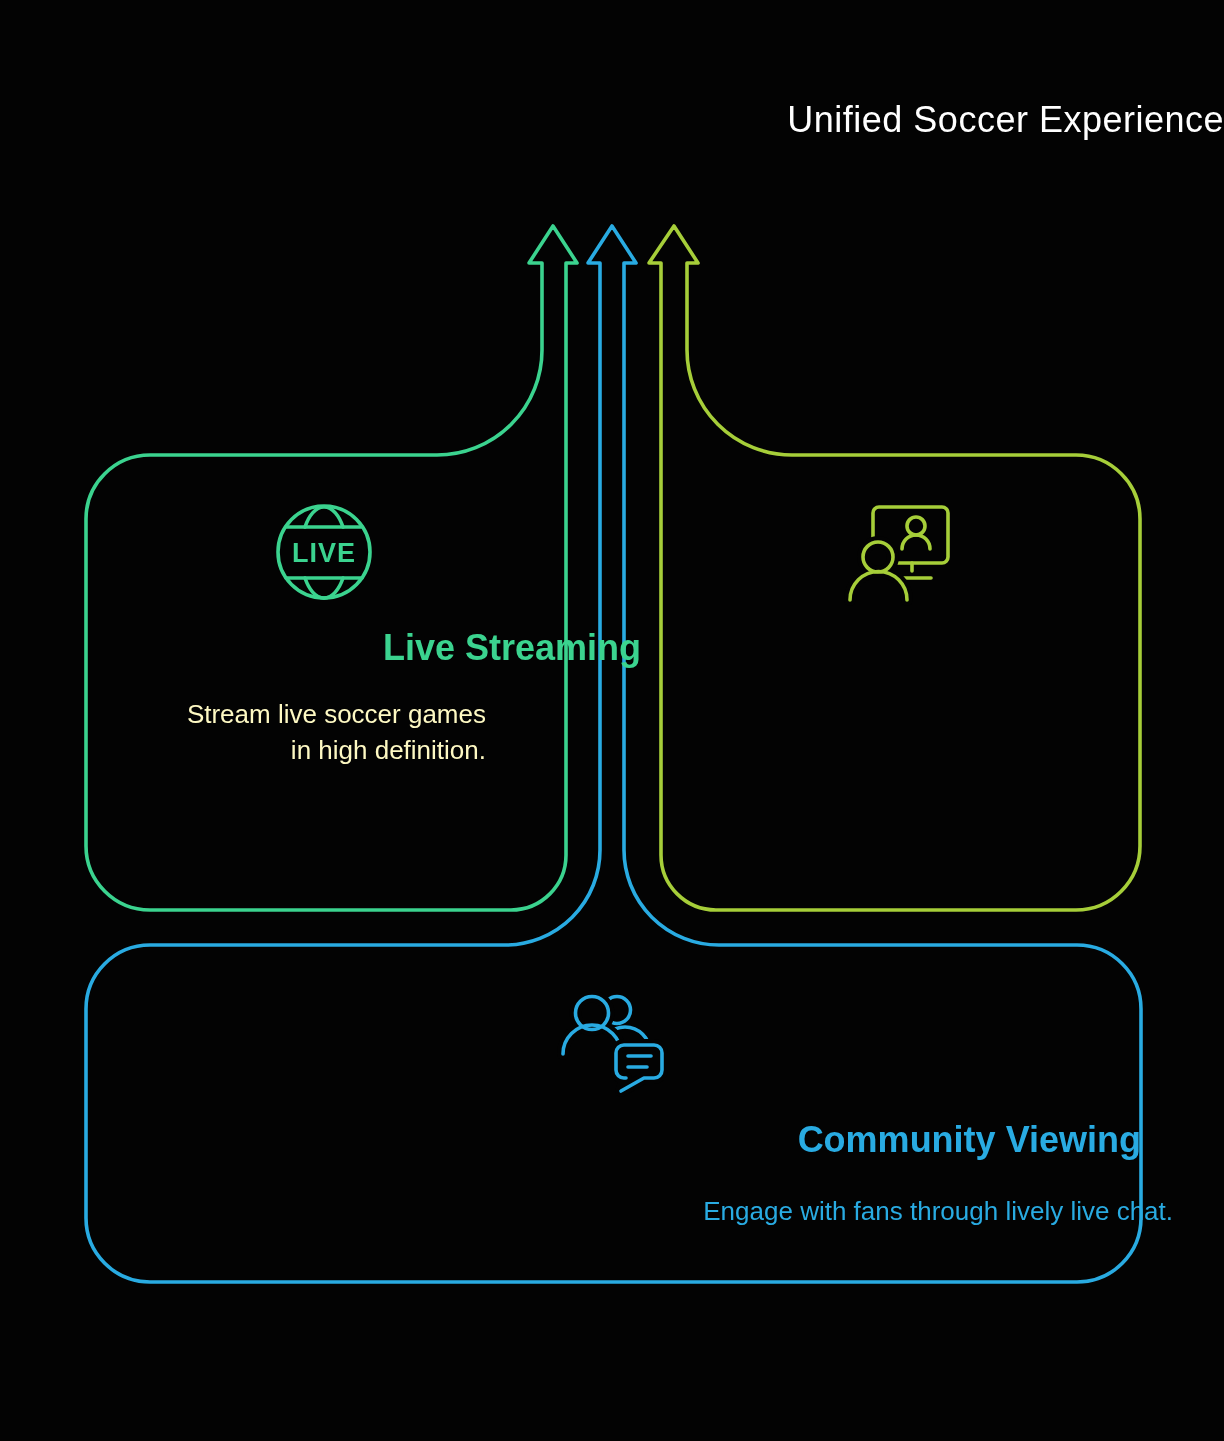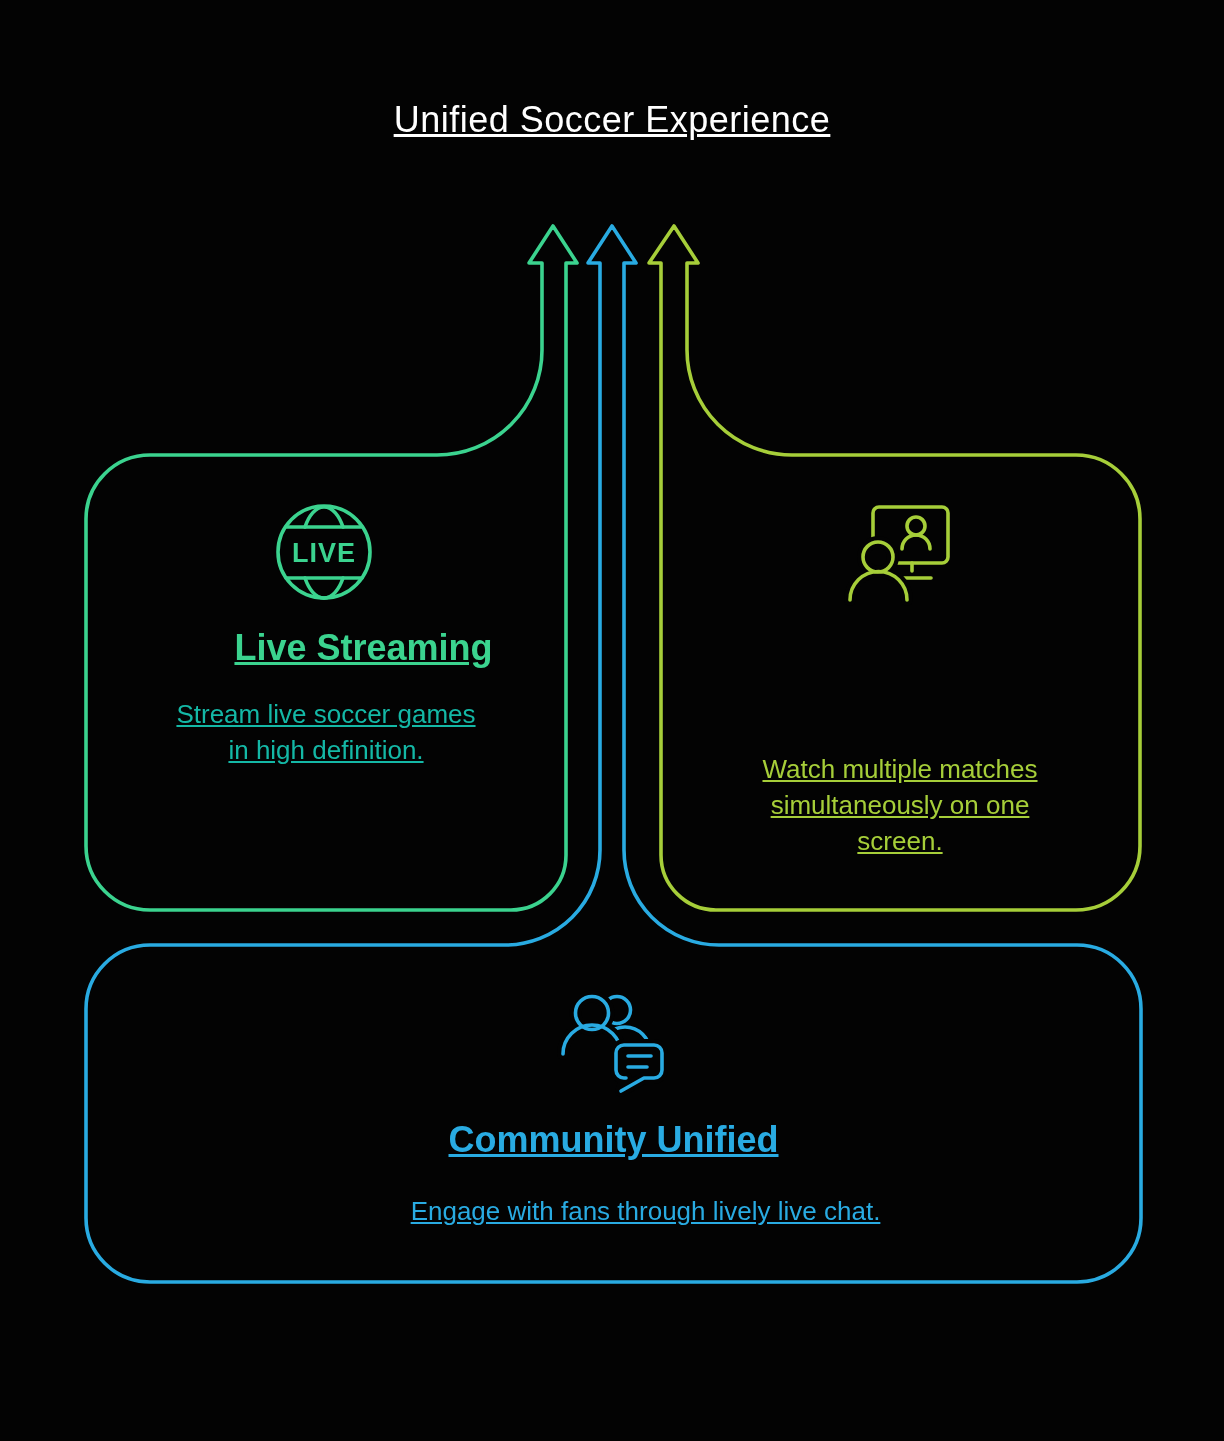--- a/index.html
+++ b/index.html
@@ -1,19 +1,19 @@
 <!DOCTYPE html>
 <html><head>
 <meta charset="utf-8">
 <style>
   html, body { margin: 0; padding: 0; }
   body { width: 1224px; height: 1441px; overflow: hidden; font-family: "Liberation Sans", sans-serif; }
   .canvas { position: relative; width: 1224px; height: 1441px; }
   .diagram-svg { position: absolute; left: 0; top: 0; }
-  .txt { position: absolute; text-align: center; text-decoration: underline; }
+  .txt { position: absolute; text-align: right; }
   .main-title { left: 0; top: 98px; width: 1224px; font-size: 36px; font-weight: 500; line-height: 44px; letter-spacing: 0.5px; }
   .card-title { font-size: 36px; font-weight: 700; line-height: 46px; }
   .card-body  { font-size: 26px; font-weight: 400; line-height: 36px; }
   .green-title { left: 86px;  top: 625px;  width: 555px; }
   .green-body  { left: 166px; top: 696px;  width: 320px; }
   .lime-title  { left: 770px; top: 628px;  width: 260px; }
   .lime-body   { left: 735px; top: 751px;  width: 330px; }
   .blue-title  { left: 86px;  top: 1117px; width: 1055px; }
   .blue-body   { left: 86px;  top: 1193px; width: 1055px; }
 </style>
@@ -85,20 +85,19 @@
         <path d="M 621 1091 L 644 1078 L 654 1078 A 8 8 0 0 0 662 1070 L 662 1053
                  A 8 8 0 0 0 654 1045 L 624 1045 A 8 8 0 0 0 616 1053 L 616 1070
                  A 8 8 0 0 0 624 1078 L 626 1078"></path>
         <path d="M 628 1056 H 651"></path>
         <path d="M 628 1067 H 647"></path>
       </g>
     </g>
   </svg>
 
   <div class="txt card-title green-title" style="color: rgb(59, 211, 143);">Live Streaming</div>
-  <div class="txt card-body green-body" style="color: #14b8a6;">Stream live soccer games in high definition.</div>
+  <div class="txt card-body green-body" style="color: #fef9c3;">Stream live soccer games in high definition.</div>
 
-  <div class="txt card-body lime-body" style="color: rgb(166, 206, 57);">Watch multiple matches simultaneously on one screen.</div>
 
-  <div class="txt card-title blue-title" style="color: rgb(41, 171, 226);">Community Unified</div>
+  <div class="txt card-title blue-title" style="color: rgb(41, 171, 226);">Community Viewing</div>
   <div class="txt card-body blue-body" style="color: rgb(41, 171, 226); padding-left: 32px;">Engage with fans through lively live chat.</div>
 
 </div>
 
 </body></html>

